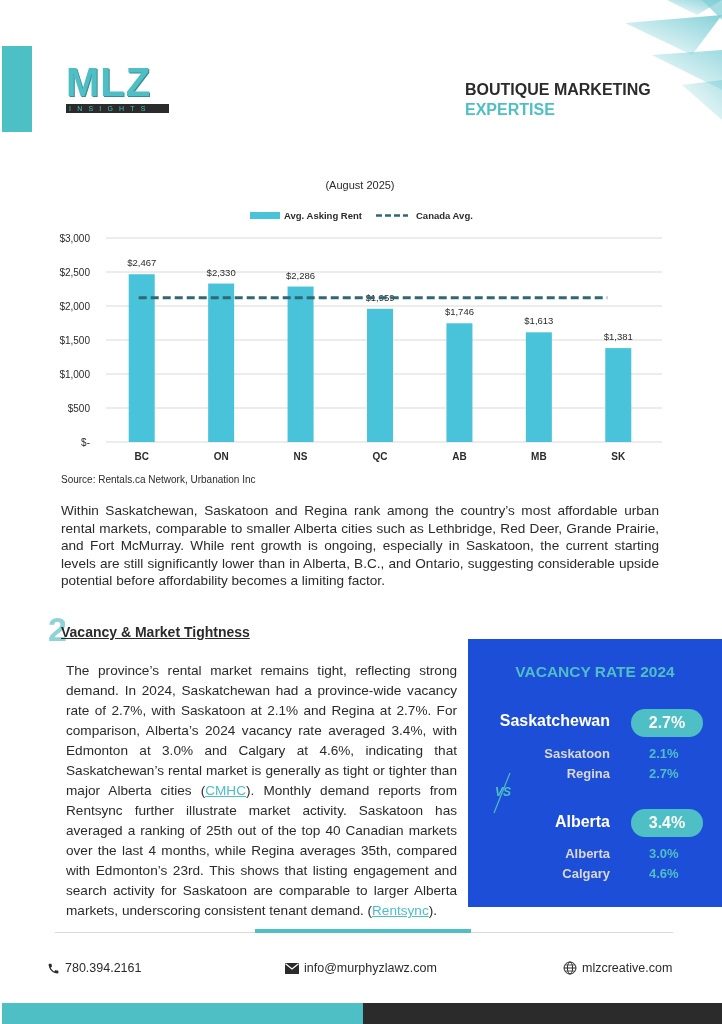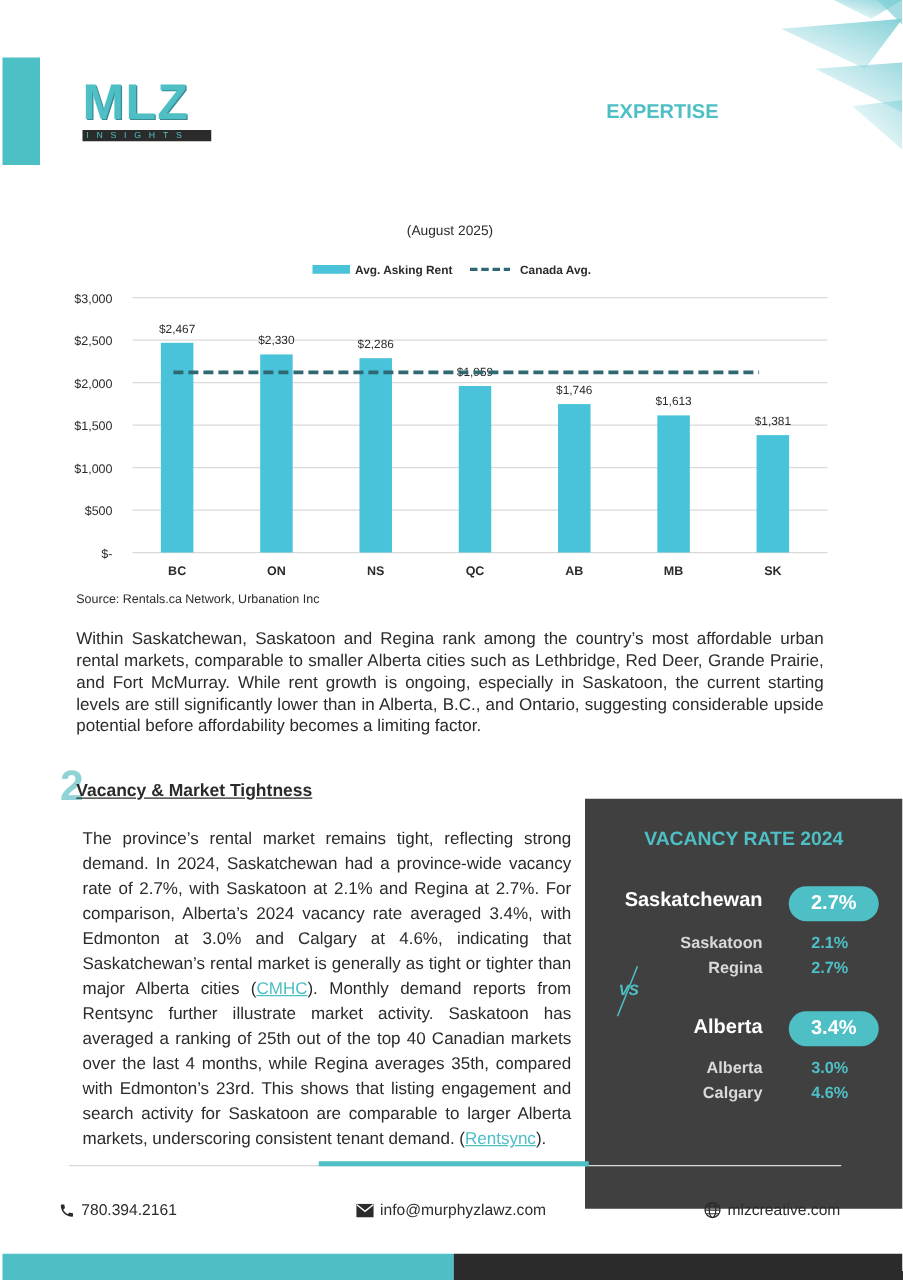--- a/index.html
+++ b/index.html
@@ -3,33 +3,33 @@
 <meta charset="utf-8">
 <style>
   * { box-sizing: border-box; margin: 0; padding: 0; }
   body { width: 722px; height: 1024px; background: #ffffff; position: relative; overflow: hidden; font-family: "DejaVu Sans", sans-serif; color: #2b2b2b; }
   .left-bar { position: absolute; left: 2px; top: 46px; width: 30px; height: 86px; background: #4dc0c6; }
   .logo { position: absolute; left: 66px; top: 63px; }
   .logo-mlz { font-family: "Liberation Sans", sans-serif; font-weight: 900; font-size: 40px; line-height: 38px; color: #4dbfc5; letter-spacing: 1px; text-shadow: 1px 1px 0 #3a8a90; }
   .logo-sub { margin-top: 3px; width: 103px; height: 9px; background: #2b2b2b; color: #4dbfc5; font-family: "Liberation Sans", sans-serif; font-size: 7px; line-height: 9px; letter-spacing: 6.2px; padding-left: 3px; }
   .tagline { position: absolute; left: 465px; top: 80px; font-family: "Liberation Sans", sans-serif; font-weight: 700; font-size: 16px; line-height: 20px; }
   .tagline .l1 { color: #2b2b2b; }
-  .tagline .l2 { color: #4dbfc5; margin-left: 20px; }
+  .tagline .l2 { color: #4dbfc5; }
   .tri { position: absolute; right: 0; top: 0; width: 130px; height: 140px; }
   .chart-wrap { position: absolute; left: 50px; top: 155px; width: 620px; height: 340px; }
   .chart-wrap svg { position: absolute; left: 0; top: 0; }
   .chart-title { position: absolute; left: 0; width: 620px; top: 5px; text-align: center; font-family: "Liberation Sans", sans-serif; font-weight: 700; font-size: 13px; color: #2b2b2b; }
   .chart-sub { position: absolute; left: 0; width: 620px; top: 24px; text-align: center; font-family: "Liberation Sans", sans-serif; font-size: 11px; color: #2b2b2b; }
   .source { position: absolute; left: 61px; top: 474px; font-family: "Liberation Sans", sans-serif; font-size: 10px; color: #2b2b2b; }
   .para1 { position: absolute; left: 61px; top: 502px; width: 598px; font-family: "Liberation Sans", sans-serif; font-size: 13.6px; line-height: 17.6px; text-align: justify; color: #2b2b2b; }
   .sec-num { position: absolute; left: 48px; top: 612px; font-family: "Liberation Sans", sans-serif; font-weight: 700; font-size: 34px; line-height: 34px; color: #8fd3d6; }
   .sec-title { position: absolute; left: 61px; top: 624px; font-family: "Liberation Sans", sans-serif; font-weight: 700; font-size: 14px; text-decoration: underline; color: #2b2b2b; }
   .para2 { position: absolute; left: 66px; top: 661px; width: 391px; font-family: Liberation Sans, sans-serif; font-size: 13.6px; line-height: 20px; text-align: justify; color: #2b2b2b; }
   .para2 a { color: #4dbfc5; text-decoration: underline; }
-  .vac-box { position: absolute; left: 468px; top: 639px; width: 254px; height: 328px; background: #404040; }
+  .vac-box { position: absolute; left: 468px; top: 639px; width: 254px; height: 268px; background: #1d4ed8; }
   .vac-title { position: absolute; left: 0; width: 254px; top: 24px; text-align: center; font-family: "Liberation Sans", sans-serif; font-weight: 700; font-size: 15.5px; color: #4dbfc5; }
   .vac-main { position: absolute; right: 112px; font-family: "Liberation Sans", sans-serif; font-weight: 700; font-size: 16px; color: #ffffff; text-align: right; }
   .vac-pill { position: absolute; left: 163px; width: 72px; height: 28px; border-radius: 14px; background: #4dbfc5; color: #ffffff; font-family: "Liberation Sans", sans-serif; font-weight: 700; font-size: 16px; line-height: 28px; text-align: center; }
   .vac-city { position: absolute; right: 112px; font-family: "Liberation Sans", sans-serif; font-weight: 700; font-size: 13px; color: #d9d9d9; text-align: right; margin-left: 20px; }
   .vac-val { position: absolute; left: 181px; font-family: "Liberation Sans", sans-serif; font-weight: 700; font-size: 13px; color: #4dbfc5; }
   .vs { position: absolute; left: 20px; top: 132px; width: 30px; height: 44px; }
   .vs-text { position: absolute; left: 7px; top: 14px; font-family: "Liberation Sans", sans-serif; font-weight: 900; font-style: italic; font-size: 12px; color: #4dbfc5; }
   .divider { position: absolute; left: 55px; top: 932px; width: 618px; height: 1px; background: #d8d8d8; }
   .divider-accent { position: absolute; left: 255px; top: 929px; width: 216px; height: 4px; background: #4dbfc5; }
   .contact { position: absolute; top: 961px; font-family: "Liberation Sans", sans-serif; font-size: 12.5px; color: #2b2b2b; display: flex; align-items: center; gap: 5px; }
@@ -38,20 +38,21 @@
 </style>
 </head>
 <body>
 
 <div class="left-bar"></div>
 <div class="logo">
   <div class="logo-mlz">MLZ</div>
   <div class="logo-sub">INSIGHTS</div>
 </div>
 <div class="tagline">
+  <div class="l1">BOUTIQUE MARKETING</div>
   <div class="l2">EXPERTISE</div>
 </div>
 <svg class="tri" viewBox="0 0 130 140">
   <defs>
     <linearGradient id="tg" x1="1" y1="0" x2="0" y2="1">
       <stop offset="0" stop-color="#7fcfd6" stop-opacity="0.95"></stop>
       <stop offset="1" stop-color="#7fcfd6" stop-opacity="0"></stop>
     </linearGradient>
   </defs>
   <polygon points="75,0 130,0 105,15" fill="url(#tg)"></polygon>

